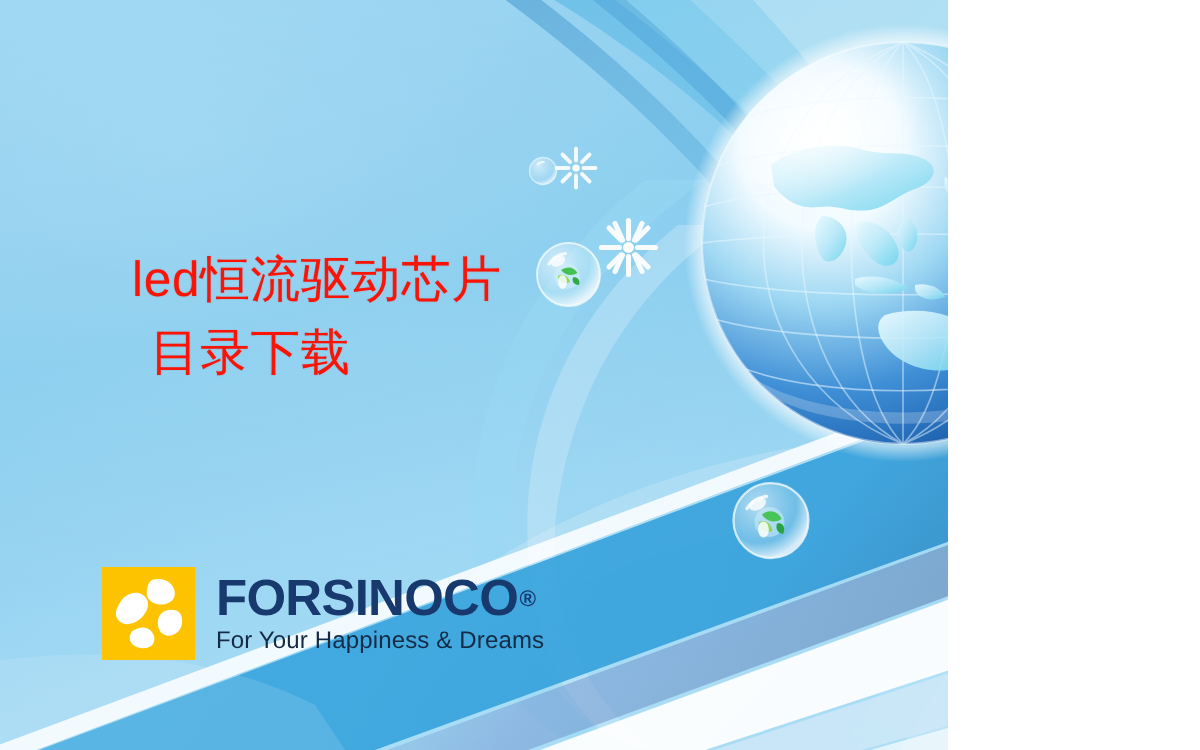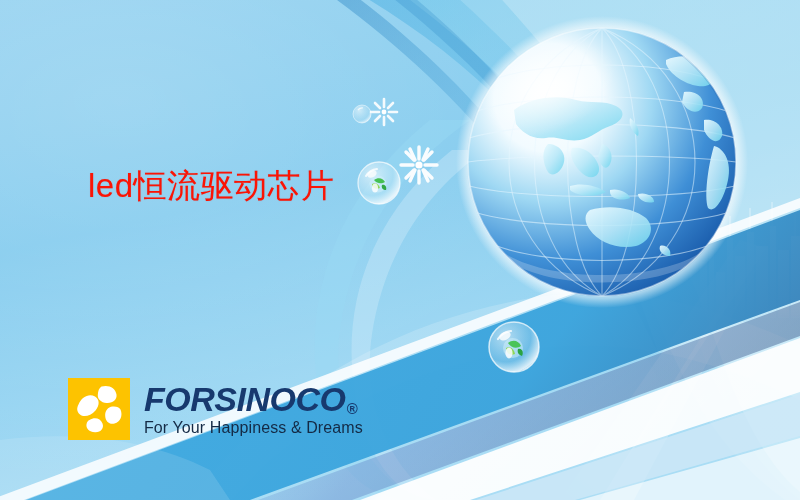--- a/index.html
+++ b/index.html
@@ -7,21 +7,21 @@
     padding: 0;
     background: #ffffff;
   }
   body {
     font-family: "Liberation Sans", sans-serif;
   }
 
   
   #banner {
     position: relative;
-    width: 800px;
+    width: 632px;
     height: 500px;
     overflow: hidden;
     background: linear-gradient(160deg, #8ccdf0 0%, #7fc9ee 35%, #79c6ec 60%, #a4dbf4 100%);
   }
 
   
   .bg-svg {
     position: absolute;
     left: 0; top: 0;
     width: 800px;
@@ -93,22 +93,21 @@
   }
   #logo-wordmark {
     font-family: "Liberation Sans", sans-serif;
     font-weight: bold;
     font-size: 34px;
     line-height: 1;
     color: #17396e;
     letter-spacing: -0.5px;
     white-space: nowrap;
     display: flex;
-    align-items: flex-end;
-    font-style: italic;
+    align-items: center;
   }
   #logo-wordmark .reg {
     font-size: 15px;
     line-height: 1;
     margin-top: 1px;
     margin-left: 1px;
     font-weight: bold;
   }
   #logo-tagline {
     font-family: "Liberation Sans", sans-serif;
@@ -432,20 +431,21 @@
         <path d="M 19 28 C 23 26 27 29 28 34 C 23 36 19 33 19 28 Z" fill="#8fd84f"></path>
         <path d="M 31 29 C 35 28 37 32 35 36 C 31 35 30 32 31 29 Z" fill="#27a23a"></path>
         <ellipse cx="22" cy="33" rx="3.6" ry="5.4" fill="#ffffff" opacity="0.88"></ellipse>
       </g>
       <ellipse cx="18" cy="16" rx="6" ry="4" fill="#ffffff" opacity="0.78" transform="rotate(-28 18 16)"></ellipse>
     </svg>
   </div>
 
   <div id="headline">
     <span class="hl-line1">led恒流驱动芯片</span>
+    <span class="hl-line2">目录下载</span>
   </div>
 
   <div id="logo-block">
 
     <div id="logo-mark">
       <svg viewBox="0 0 62 62">
         <g fill="#ffffff">
 
           <path d="M 33.5 8.5 C 41 6.5 47.5 10 48.5 16.5 C 49.2 21.5 45 25.5 38.5 25
                    C 33 24.6 29.5 21 29.8 17 C 30 13 31 10 33.5 8.5 Z"></path>

